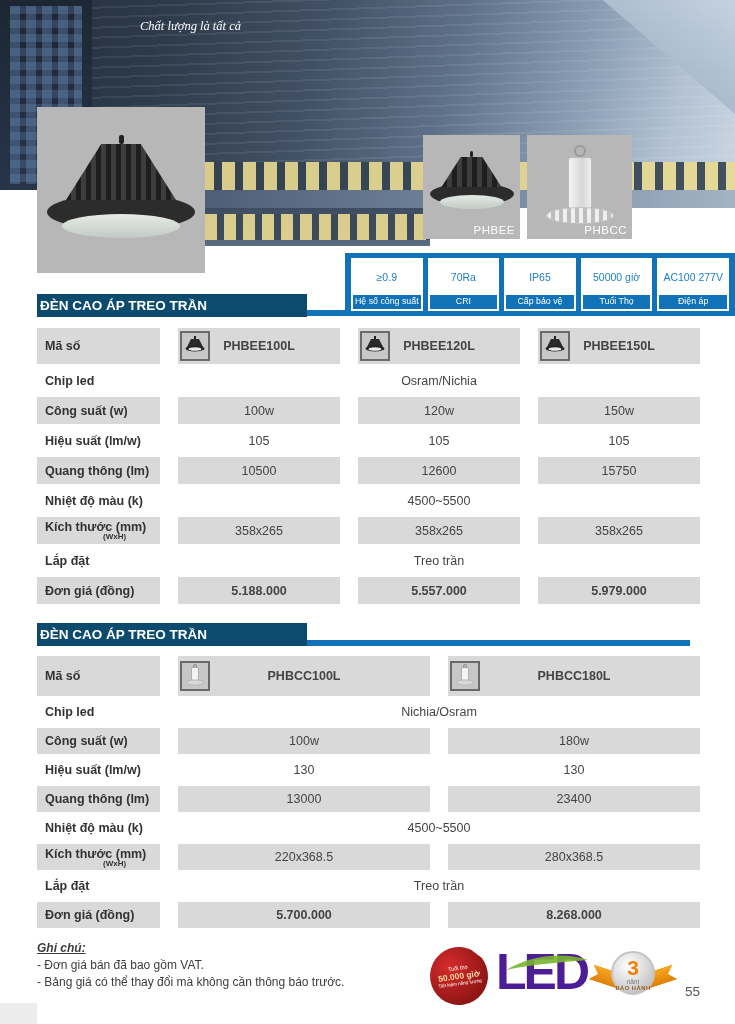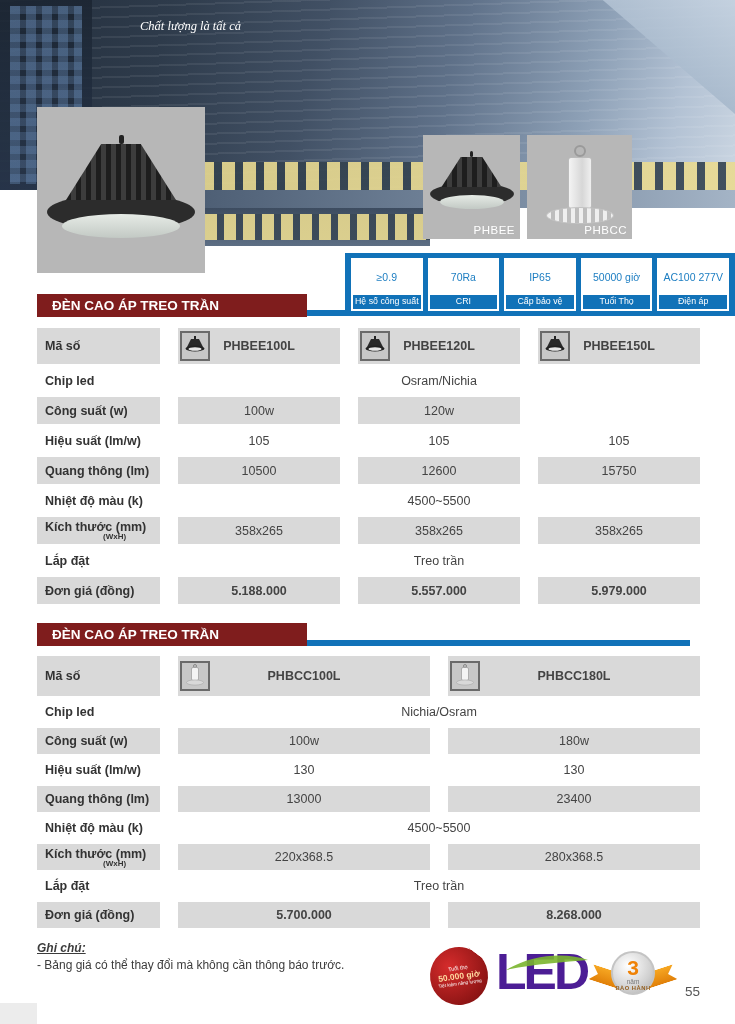--- a/index.html
+++ b/index.html
@@ -58,22 +58,22 @@
 
   
   .badge-panel{position:absolute;left:345px;top:253px;width:390px;height:63px;background:#1172b8;z-index:6;
                display:flex;align-items:stretch;gap:5px;padding:5px 6px;box-sizing:border-box;}
   .badge{flex:1;border:2px solid #fff;display:flex;flex-direction:column;min-width:0;}
   .badge-val{flex:1;background:#fff;color:#1d7ec2;font-size:10.5px;font-weight:500;
              display:flex;align-items:center;justify-content:center;text-align:right;line-height:11px;padding:1px;}
   .badge-lbl{color:#fff;font-size:8.8px;text-align:center;line-height:9.5px;padding:2px 1px 3px;}
 
   
-  .bar{position:absolute;left:37px;width:270px;height:23px;background:#7f1d1d;color:#fff;
-       font-weight:bold;font-size:13.5px;line-height:23px;padding-left:15px;box-sizing:border-box;z-index:7;}
+  .bar{position:absolute;left:37px;width:270px;height:23px;background:#0c4a6e;color:#fff;
+       font-weight:bold;font-size:13.5px;line-height:23px;padding-left:3px;box-sizing:border-box;z-index:7;}
   .bar1{top:294px;}
   .bar2{top:623px;}
   .bar-line{position:absolute;height:6px;background:#1172b8;z-index:5;}
   .bar-line1{left:300px;top:310px;width:435px;}
   .bar-line2{left:300px;top:640px;width:390px;}
 
   
   .spec-table{position:absolute;left:37px;width:663px;}
   .table1{top:328px;}
   .table2{top:656px;}
@@ -236,20 +236,21 @@
           <span>Chip led</span>
         </div>
         <div class="cell" style="min-height: 27px; text-align: right;">Osram/Nichia</div>
       </div>
       <div class="t-row gray" style="grid-template-columns: 123px repeat(3, 1fr);">
         <div class="cell lbl" style="min-height: 27px;">
           <span>Công suất (w)</span>
         </div>
         <div class="cell" style="min-height: 27px;">100w</div>
         <div class="cell" style="min-height: 27px;">120w</div>
+        <div class="cell" style="min-height: 27px;">150w</div>
       </div>
       <div class="t-row white" style="grid-template-columns: 123px repeat(3, 1fr);">
         <div class="cell lbl" style="min-height: 27px;">
           <span>Hiệu suất (lm/w)</span>
         </div>
         <div class="cell" style="min-height: 27px;">105</div>
         <div class="cell" style="min-height: 27px;">105</div>
         <div class="cell" style="min-height: 27px;">105</div>
       </div>
       <div class="t-row gray" style="grid-template-columns: 123px repeat(3, 1fr);">
@@ -365,20 +366,21 @@
         <div class="cell lbl" style="min-height: 26px;">
           <span>Đơn giá (đồng)</span>
         </div>
         <div class="cell price" style="min-height: 26px;">5.700.000</div>
         <div class="cell price" style="min-height: 26px;">8.268.000</div>
       </div>
     </div>
 
   <div class="notes">
     <div class="title">Ghi chú:</div>
+    <div class="line">- Đơn giá bán đã bao gồm VAT.</div>
     <div class="line">- Bảng giá có thể thay đổi mà không cần thông báo trước.</div>
   </div>
 
   <div class="sticker">
     <div class="s1">Tuổi thọ</div>
     <div class="s2">50.000 giờ</div>
     <div class="s3">Tiết kiệm năng lượng</div>
   </div>
   <div class="led-logo">
     <div class="led-text">LED</div>

